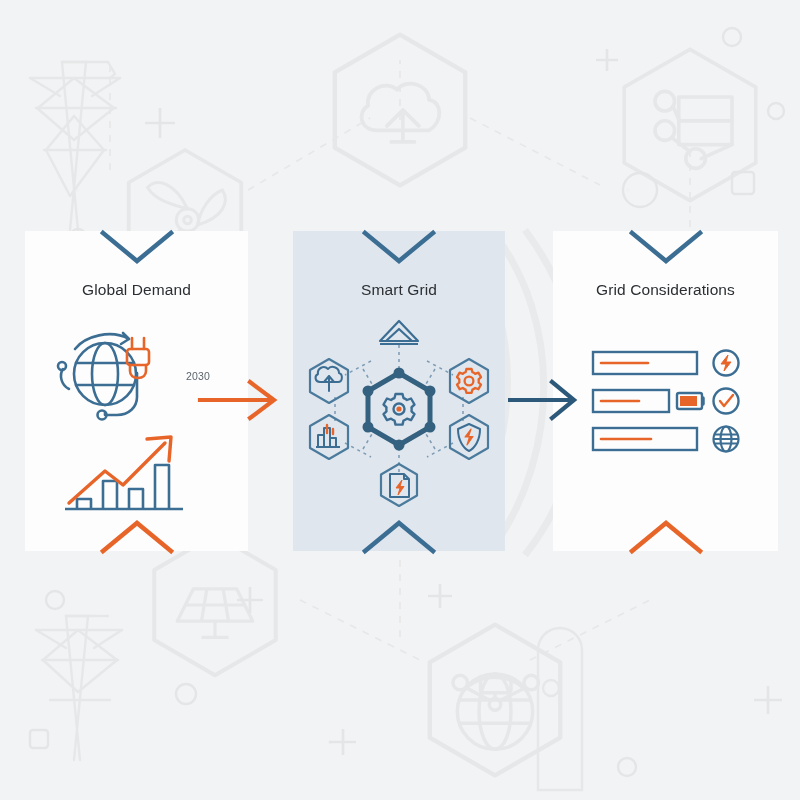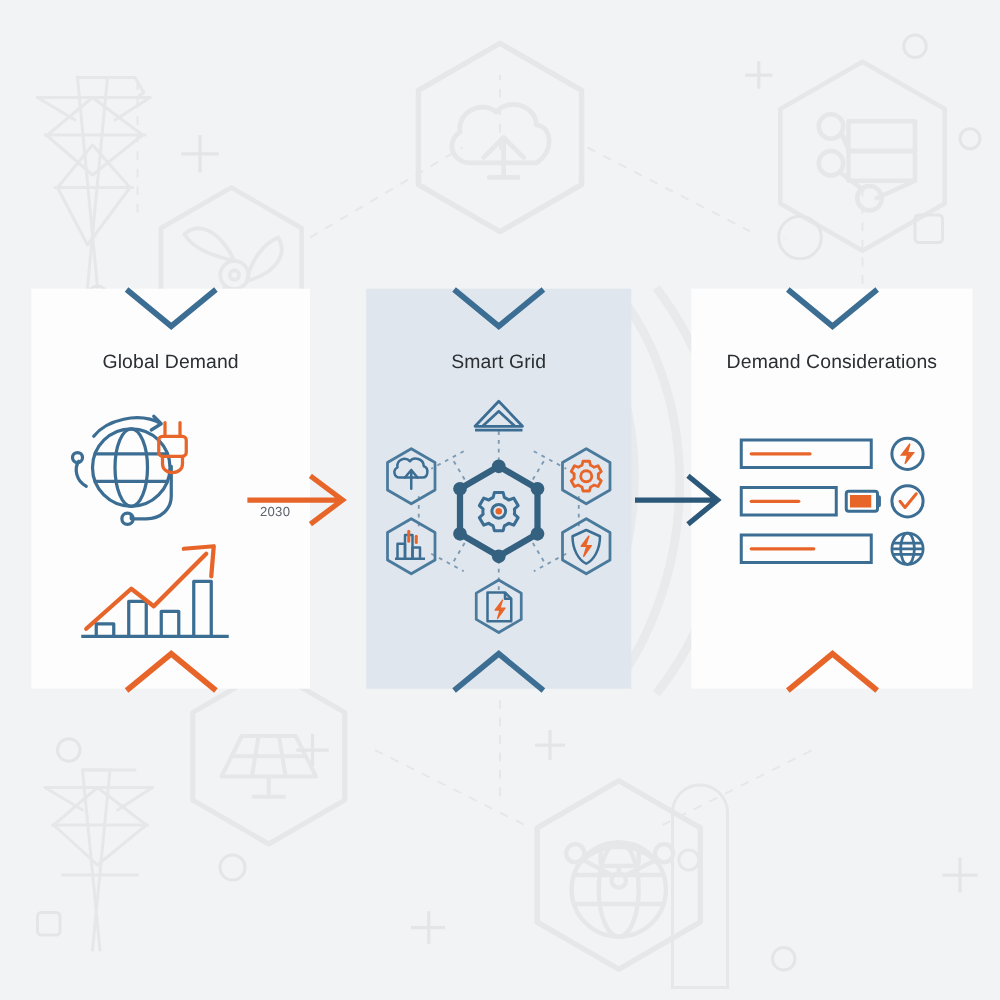--- a/index.html
+++ b/index.html
@@ -38,25 +38,24 @@
   .chev{position:absolute;left:50%;transform:translateX(-50%);}
   .chev-top{top:-2px;}
   .chev-bot{bottom:-4px;}
 
   .arrow{position:absolute;}
   .arrow-1{left:196px;top:378px;}
   .arrow-2{left:508px;top:378px;}
 
   .year-label{
     position:absolute;
-    left:186px;top:404px;
+    left:186px;top:370px;
     font-size:10.5px;
     color:#5c646c;
     letter-spacing:.2px;
-    margin-left:22px;
   }
 
   .icon-abs{position:absolute;}
 </style>
 </head>
 <body>
 
 <svg class="bg-layer" viewBox="0 0 800 800" xmlns="http://www.w3.org/2000/svg">
   <defs>
     <g id="hexbox">
@@ -341,21 +340,21 @@
     <svg class="chev chev-bot" width="80" height="36" viewBox="0 0 80 36">
       <path d="M6,32 L40,4 L74,32" fill="none" stroke="#3c6e94" stroke-width="4.5" stroke-linecap="square"></path>
     </svg>
   </div>
 
   <div class="panel panel-right">
     <svg class="chev chev-top" width="80" height="36" viewBox="0 0 80 36">
       <path d="M6,4 L40,32 L74,4" fill="none" stroke="#3c6e94" stroke-width="4.5" stroke-linecap="square"></path>
     </svg>
 
-    <div class="panel-title">Demand Considerations</div>
+    <div class="panel-title">Grid Considerations</div>
 
     <svg class="icon-abs" style="left:38px;top:115px;" width="160" height="115" viewBox="0 0 160 115">
 
       <g>
         <rect x="2" y="6" width="104" height="22" fill="none" stroke="#3c6e94" stroke-width="2.4"></rect>
         <path d="M10,17 L57,17" stroke="#e8652a" stroke-width="2.6" stroke-linecap="round"></path>
         <g>
           <circle cx="135" cy="17" r="12.5" fill="none" stroke="#3c6e94" stroke-width="2.4"></circle>
           <path d="M137,9 L130,18 L135,18 L133,25 L140,16 L135,16 Z" fill="#e8652a" stroke="#e8652a" stroke-width="1"></path>
         </g>

